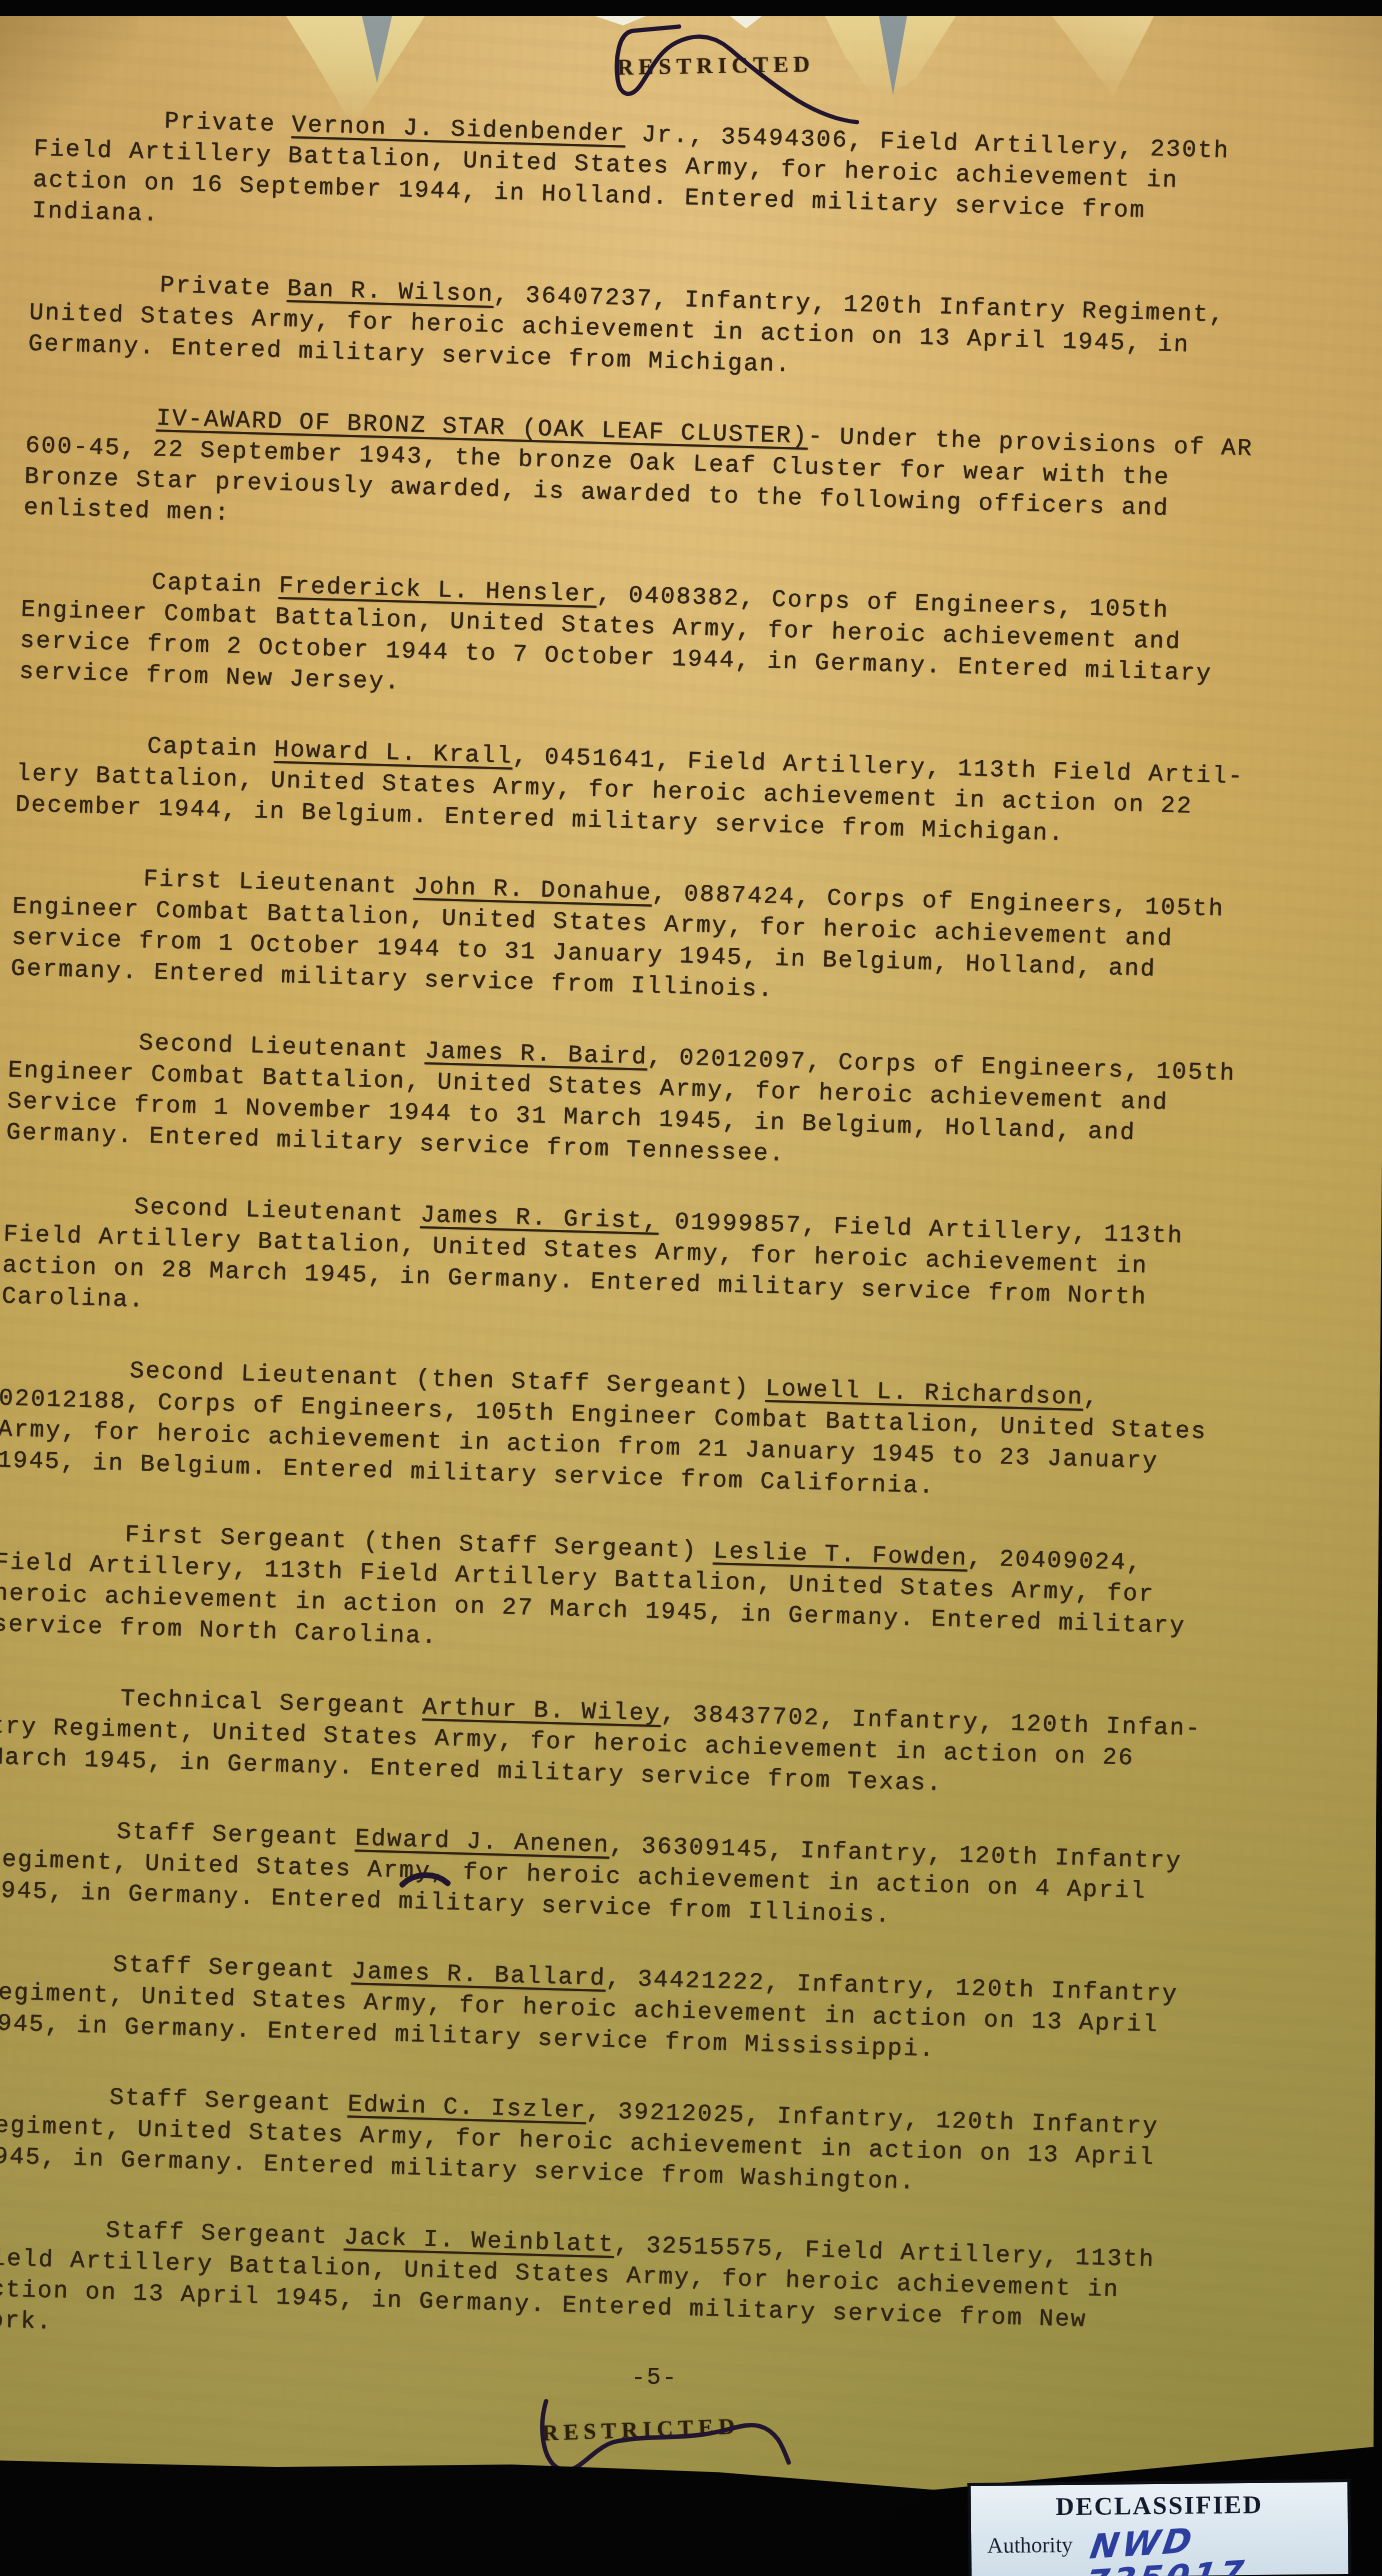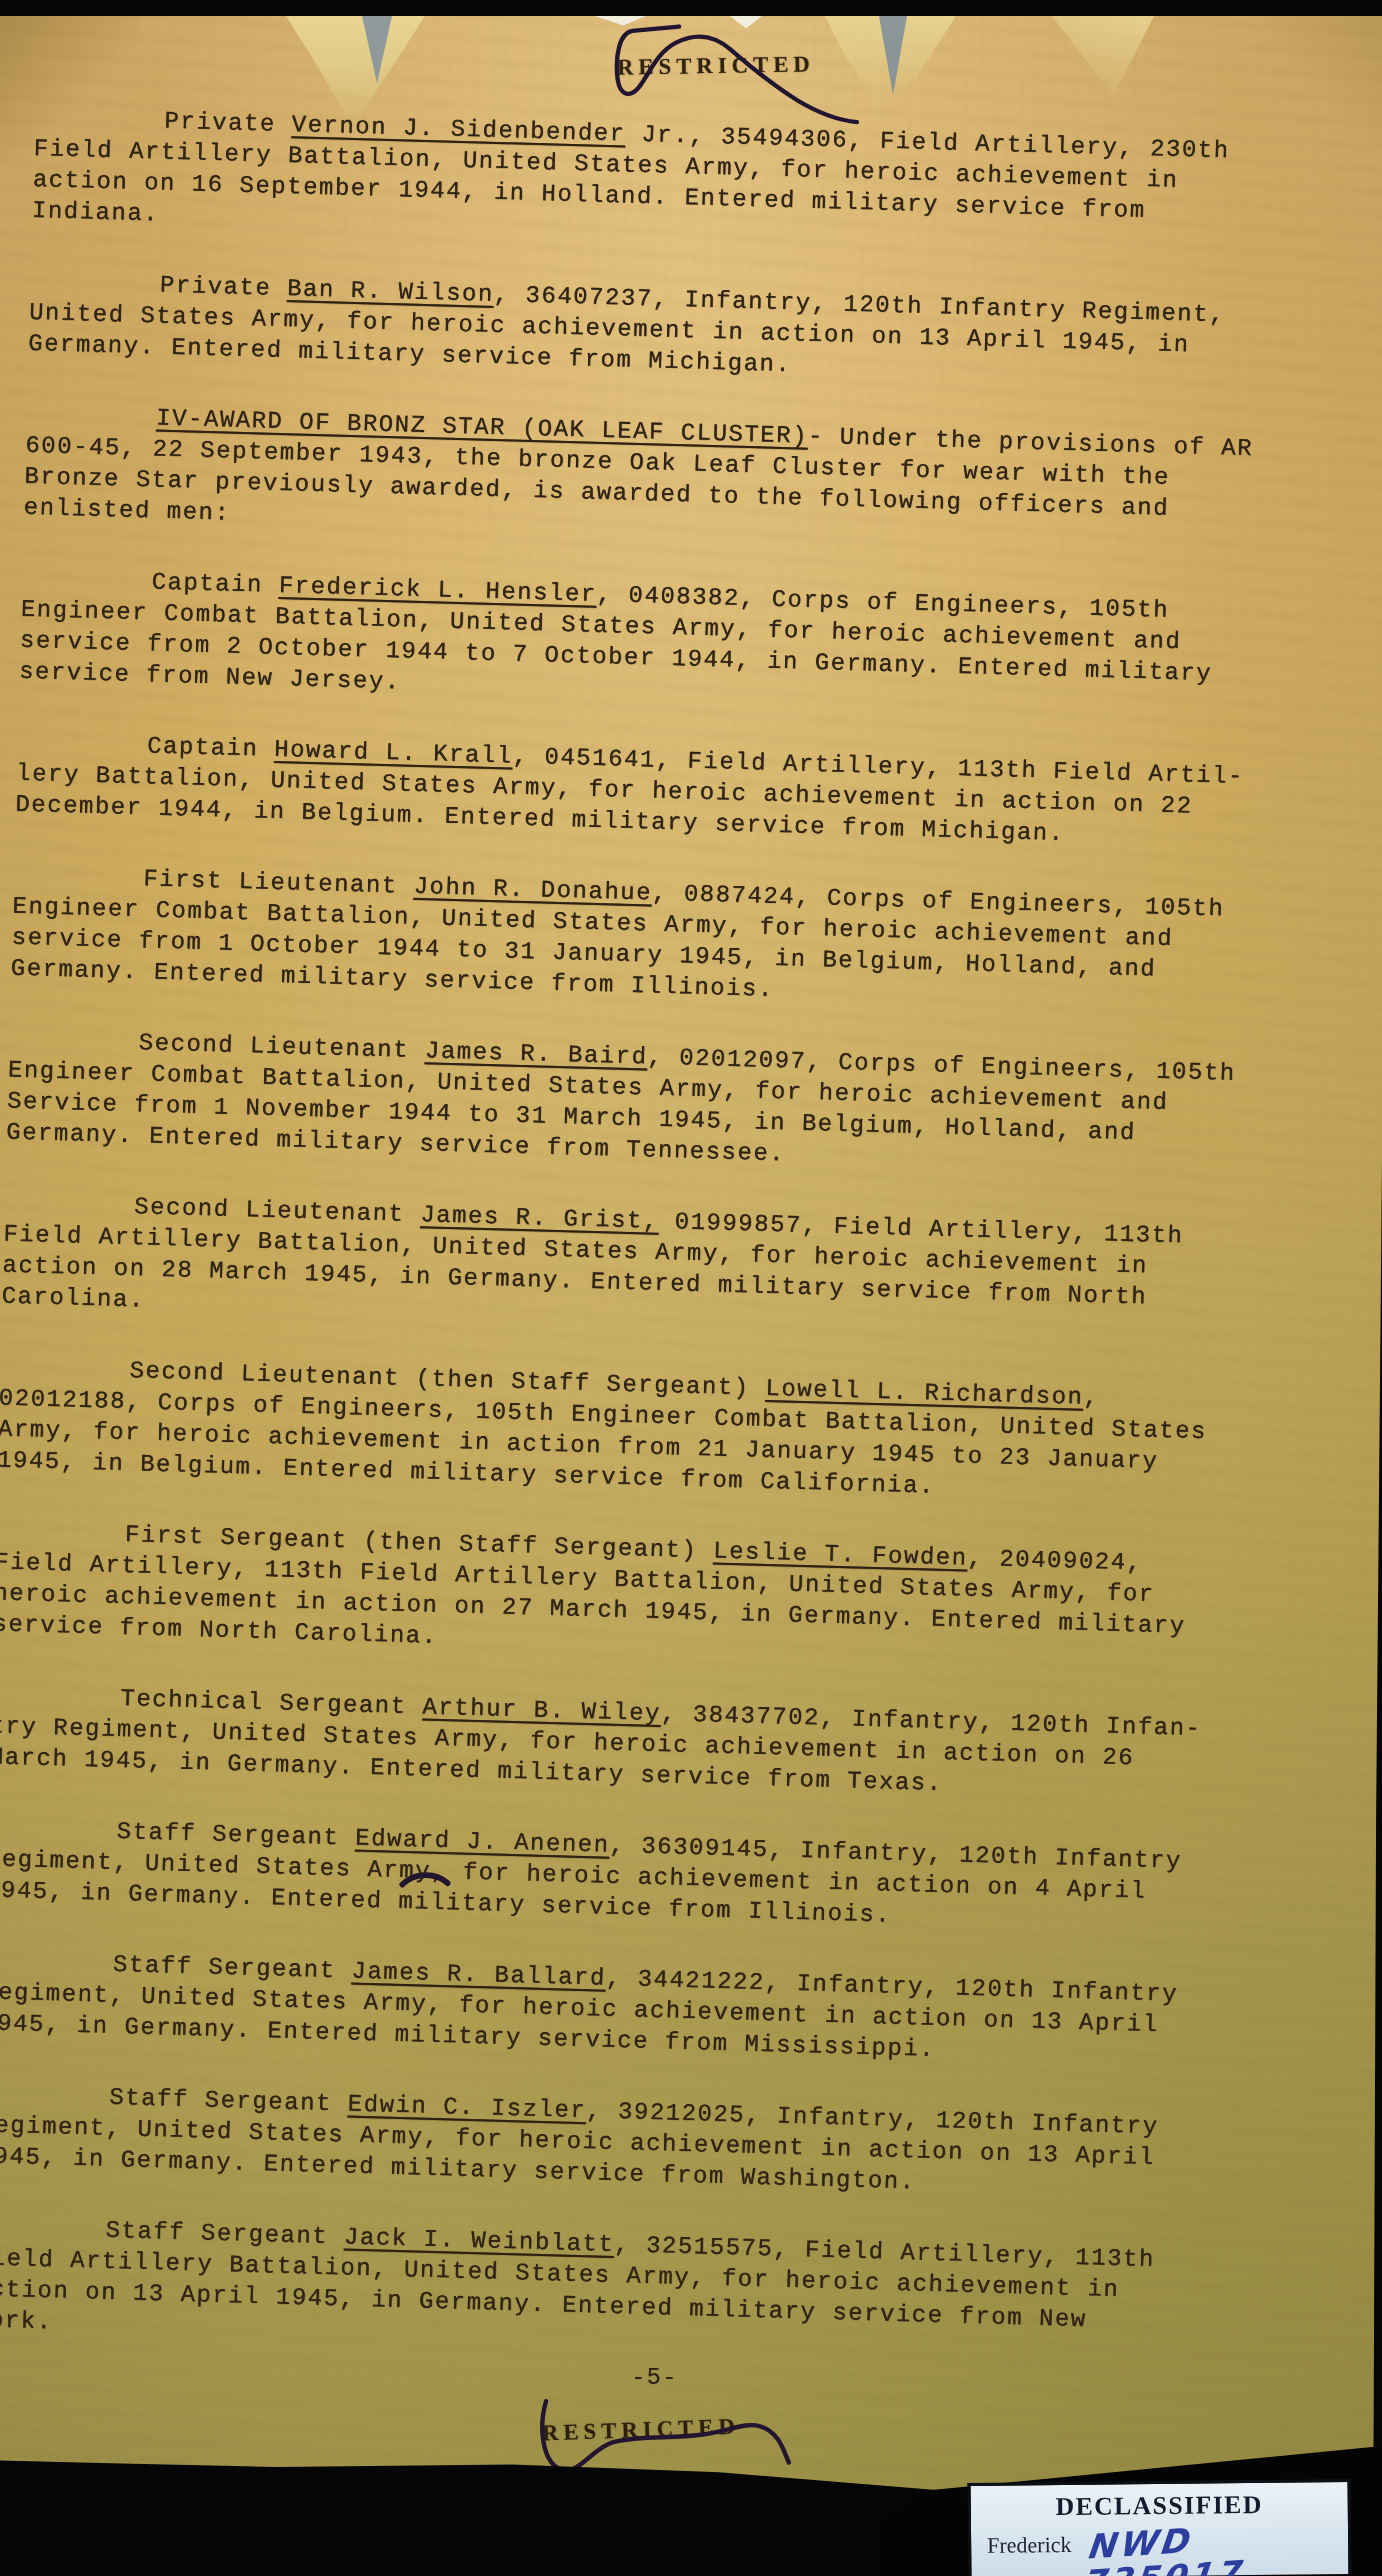--- a/index.html
+++ b/index.html
@@ -231,19 +231,19 @@
     <svg class="pen" style="left:511px;top:2366px;" width="307" height="99" viewBox="0 0 420 135">
       <path d="M48,26 C38,60 42,105 65,118 C90,132 110,90 140,82 C180,72 220,78 260,72
                C300,66 320,55 340,60 C365,67 372,90 380,110" stroke-width="6"></path>
     </svg>
   </div>
 
   <div class="decl-backdrop"></div>
   <div class="declassified">
     <div class="decl-title">DECLASSIFIED</div>
     <div class="decl-row">
-      <span class="decl-auth">Frederick</span>
+      <span class="decl-auth">Authority</span>
       <span class="decl-hand">NWD 735017</span>
     </div>
   </div>
 
 </div>
 
 
 </body></html>

